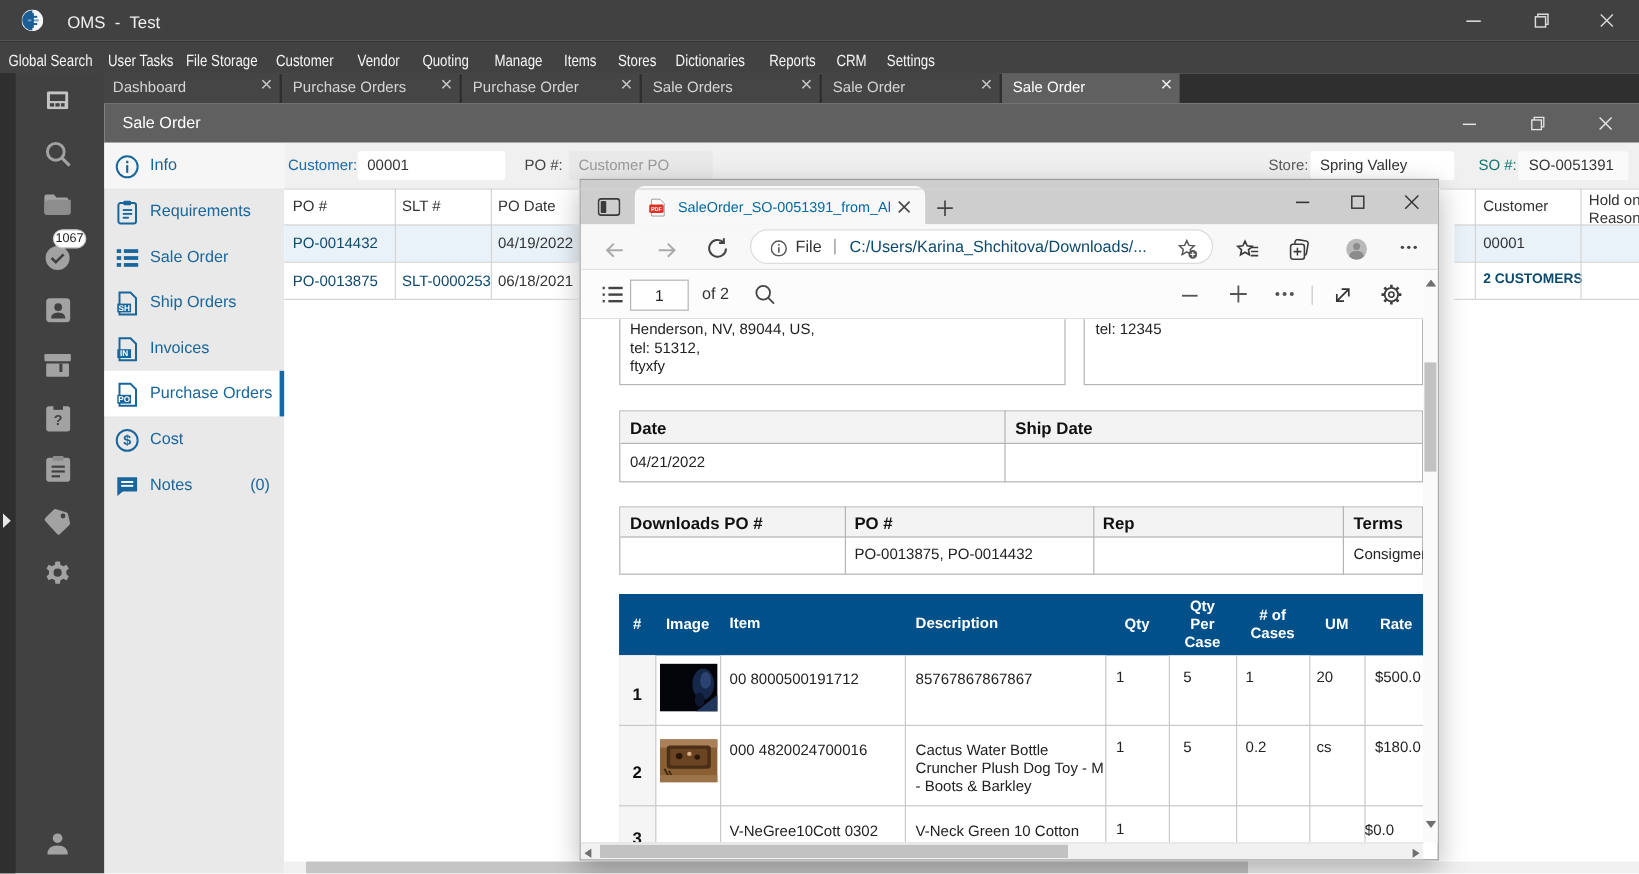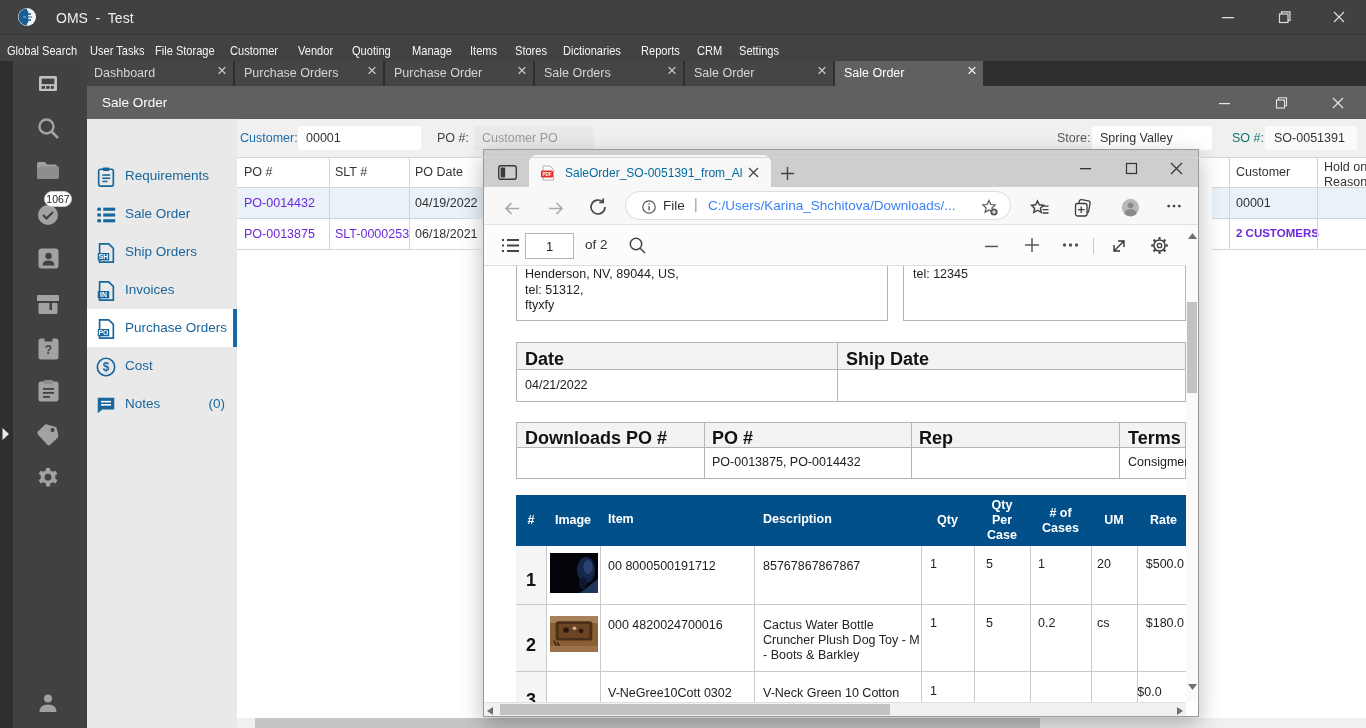--- a/index.html
+++ b/index.html
@@ -29,40 +29,40 @@
 .navitem.sel { background:#fff; border-right:4px solid #1868a5; }
 .navitem.first { background:#f6f6f6; }
 
 #content { left:237px; top:119px; width:1129px; height:599px; background:#fff; }
 #formrow { position:absolute; left:0; top:0; width:1129px; height:38px; background:#f0f0f0; }
 .flabel { position:absolute; top:12px; font-size:12.5px; color:#5a5a5a; }
 .finput { position:absolute; top:7px; height:24px; border-radius:3px; font-size:12.5px; color:#333; padding:5px 8px 0 8px; white-space:nowrap; }
 
 .appth { position:absolute; font-size:12.5px; color:#333; }
 .appcell { position:absolute; font-size:12.5px; color:#333; }
-.bluelink { color:#6d28d9; }
+.bluelink { color:#0c4a6e; }
 .vline { position:absolute; width:1px; background:#d4d4d4; z-index:3; }
 .hline { position:absolute; height:1px; background:#d4d4d4; z-index:3; }
 
 #appsb { left:237px; top:718px; width:1129px; height:10px; background:#f0f0f0; }
 #appsb .thumb { position:absolute; left:18px; top:0px; width:785px; height:10px; background:#c5c5c5; }
 
 #edge { left:483px; top:149px; width:716px; height:568px; background:#fff; border:1px solid #9a9a9a; box-shadow:0 8px 22px rgba(0,0,0,0.28); }
 #etitle { position:absolute; left:0; top:0; width:714px; height:37px; background:#cecece; }
 #etab { position:absolute; left:45px; top:5px; width:242px; height:32px; background:#f8f8f8; border-radius:8px 8px 0 0; }
 #eaddr { position:absolute; left:0; top:37px; width:714px; height:38px; background:#f8f8f8; border-bottom:1px solid #e2e2e2; }
 #epill { position:absolute; left:141px; top:4px; width:386px; height:29px; background:#fff; border:1px solid #dcdcdc; border-radius:15px; }
 #etoolbar { position:absolute; left:0; top:75px; width:702px; height:41px; background:#fcfcfc; border-bottom:1px solid #dedede; }
 #econtent { position:absolute; left:0; top:116px; width:702px; height:436px; background:#fff; overflow:hidden; }
 #evsb { position:absolute; left:702px; top:75px; width:12px; height:477px; background:#fafafa; }
 #ehsb { position:absolute; left:0; top:552px; width:702px; height:14px; background:#f1f1f1; border-top:1px solid #e0e0e0; }
 
 .pdfbox { position:absolute; border:1px solid #b5b5b5; background:#fff; }
 .pdftext { position:absolute; font-size:12.5px; color:#222; }
-.pdfb { font-weight:bold; font-size:18px; color:#111; }
+.pdfb { font-weight:bold; font-size:14px; color:#111; }
 .bluehead { background:#02508a; color:#fff; font-weight:bold; font-size:12.5px; }
 </style>
 </head>
 <body>
 <div class="abs" id="titlebar">
   <svg class="abs" style="left:18px;top:8px" width="18" height="18" viewBox="0 0 18 18">
     <circle cx="9" cy="9" r="9" fill="#f4f6f8"></circle>
     <path d="M9 0.5 A8.5 8.5 0 0 0 9 17.5 Z" fill="#1b5e94"></path>
     <rect x="6.5" y="5.2" width="6.5" height="1.6" fill="#1b5e94"></rect>
     <rect x="5.2" y="8.2" width="9" height="1.6" fill="#6f9fc4"></rect>
@@ -201,20 +201,28 @@
     </svg>
   <svg class="abs" style="left:1187px;top:10px" width="14" height="14" viewBox="0 0 14 14">
       <rect x="2.5" y="4" width="8" height="8" fill="none" stroke="#e6e6e6" stroke-width="1.1"></rect>
       <path d="M4.5 4 V1.8 H12.5 V9.8 H10.5" fill="none" stroke="#e6e6e6" stroke-width="1.1"></path>
     </svg>
   <svg class="abs" style="left:1244px;top:10px" width="14" height="14" viewBox="0 0 14 14">
       <path d="M2 2 L12 12 M12 2 L2 12" stroke="#e6e6e6" stroke-width="1.2"></path>
     </svg>
 </div>
 <div class="abs" id="nav">
+  <div class="navitem first" style="top:0">
+    <svg class="nicon" viewBox="0 0 24 24">
+        <circle cx="12" cy="12" r="9.5" fill="none" stroke="#19669c" stroke-width="1.8"></circle>
+        <rect x="11" y="10.5" width="2" height="7" fill="#19669c"></rect>
+        <rect x="11" y="6.5" width="2" height="2.3" fill="#19669c"></rect>
+      </svg>
+    <div class="nlabel">Info</div>
+  </div>
   <div class="navitem" style="top:38px">
     <svg class="nicon" viewBox="0 0 24 24">
         <rect x="4" y="3.5" width="16" height="18.5" rx="2" fill="none" stroke="#19669c" stroke-width="1.8"></rect>
         <rect x="8.5" y="1.5" width="7" height="4" rx="1" fill="#19669c"></rect>
         <rect x="8" y="9" width="8.5" height="1.7" fill="#19669c"></rect>
         <rect x="8" y="12.5" width="8.5" height="1.7" fill="#19669c"></rect>
         <rect x="8" y="16" width="5.5" height="1.7" fill="#19669c"></rect>
       </svg>
     <div class="nlabel">Requirements</div>
   </div>
@@ -356,21 +364,21 @@
         <path d="M15.2 1.5 v4 h-4" fill="none" stroke="#444" stroke-width="1.7"></path>
       </svg>
     <div id="epill">
       <svg class="abs" style="left:16px;top:8px" width="14" height="14" viewBox="0 0 14 14">
           <circle cx="7" cy="7" r="6.2" fill="none" stroke="#555" stroke-width="1.2"></circle>
           <rect x="6.4" y="6" width="1.3" height="4.5" fill="#555"></rect>
           <rect x="6.4" y="3.3" width="1.3" height="1.4" fill="#555"></rect>
         </svg>
       <div class="abs" style="left:37px;top:6px;font-size:13.5px;color:#333;">File</div>
       <div class="abs" style="left:68px;top:4px;font-size:14px;color:#999;">|</div>
-      <div class="abs" style="left:82px;top:6px;font-size:13.5px;color:#3b82f6;white-space:nowrap;">C:/Users/Karina_Shchitova/Downloads/...</div>
+      <div class="abs" style="left:82px;top:6px;font-size:13.5px;color:#0c4a6e;white-space:nowrap;">C:/Users/Karina_Shchitova/Downloads/...</div>
       <svg class="abs" style="left:355px;top:7px" width="17" height="17" viewBox="0 0 17 17">
           <path d="M8 1.5 l1.8 4 4.4 0.4 -3.3 3 1 4.3 -3.9-2.3 -3.9 2.3 1-4.3 -3.3-3 4.4-0.4 Z" fill="none" stroke="#555" stroke-width="1.2"></path>
           <circle cx="13" cy="13" r="3.6" fill="#555"></circle>
           <path d="M13 11 v4 M11 13 h4" stroke="#fff" stroke-width="1"></path>
         </svg>
     </div>
     <svg class="abs" style="left:546px;top:12px" width="20" height="19" viewBox="0 0 20 19">
         <path d="M7.5 2 l1.8 3.8 4.2 0.5 -3.1 2.9 0.8 4.1 -3.7-2.1 -3.7 2.1 0.8-4.1 L1.5 6.3 5.7 5.8 Z" fill="none" stroke="#3c3c3c" stroke-width="1.4"></path>
         <path d="M12.5 7.2 h6 M12.5 10.6 h6 M12.5 14 h6" stroke="#3c3c3c" stroke-width="1.3"></path>
       </svg>

